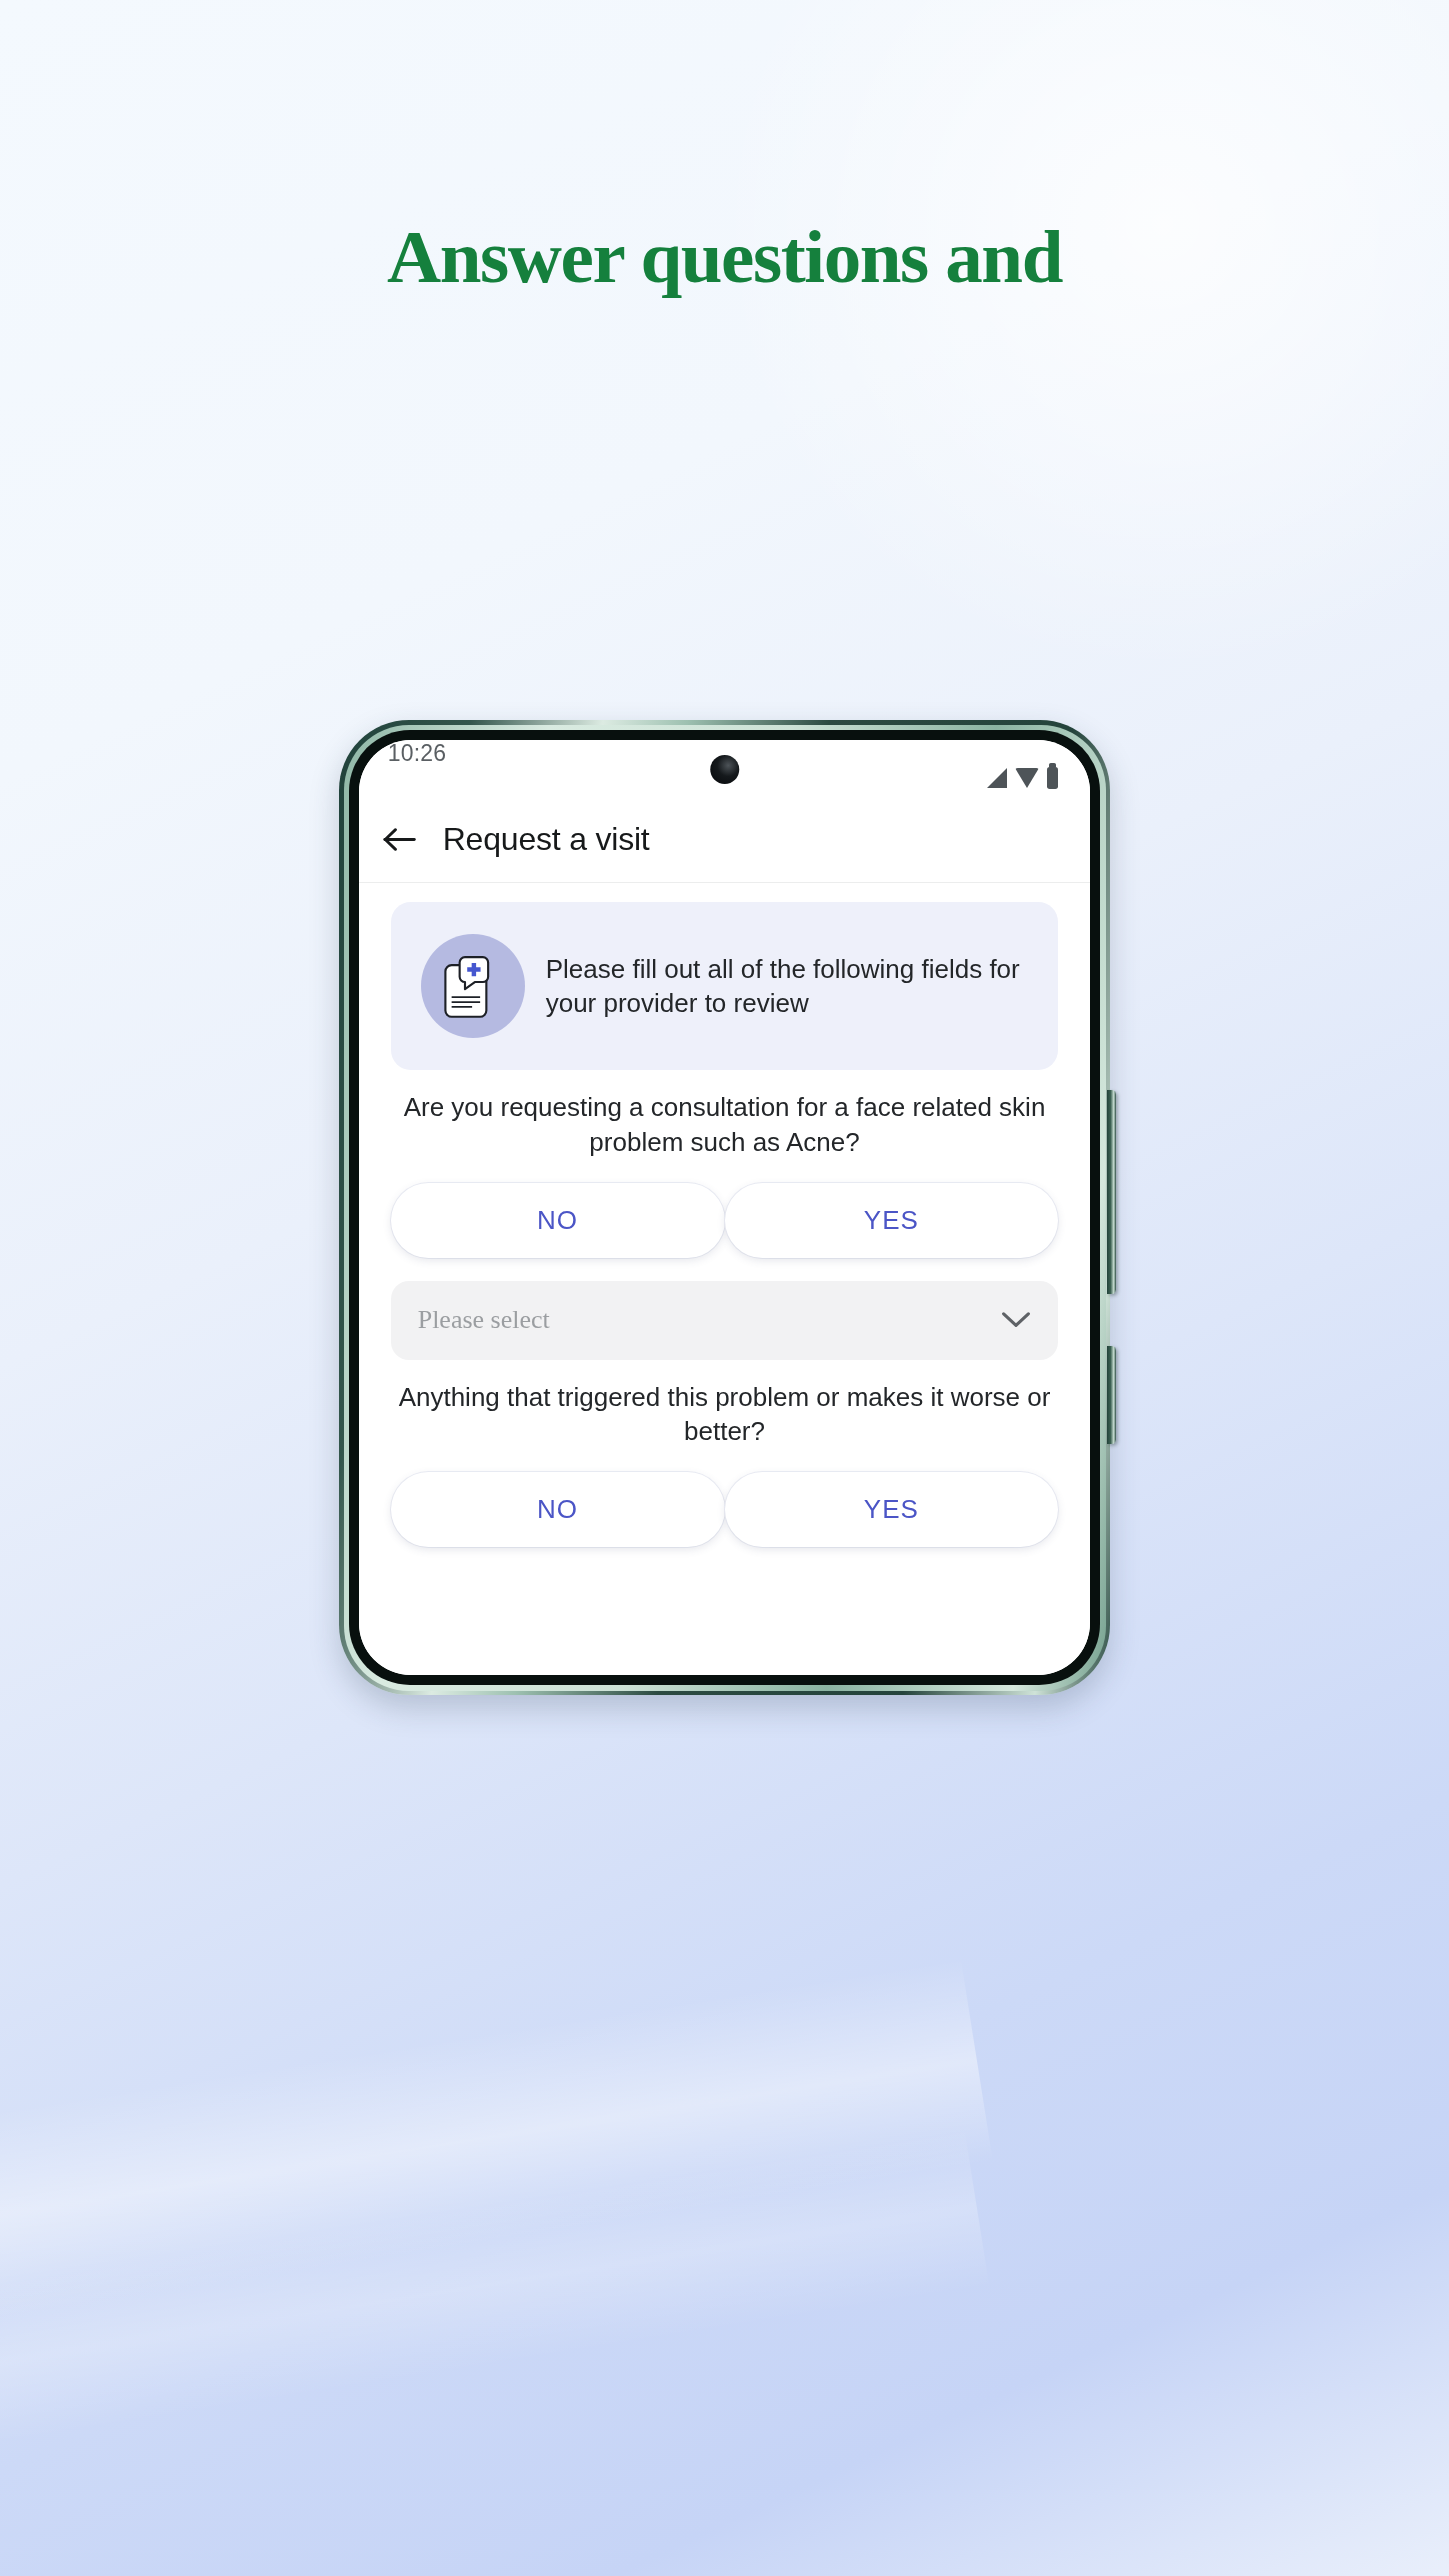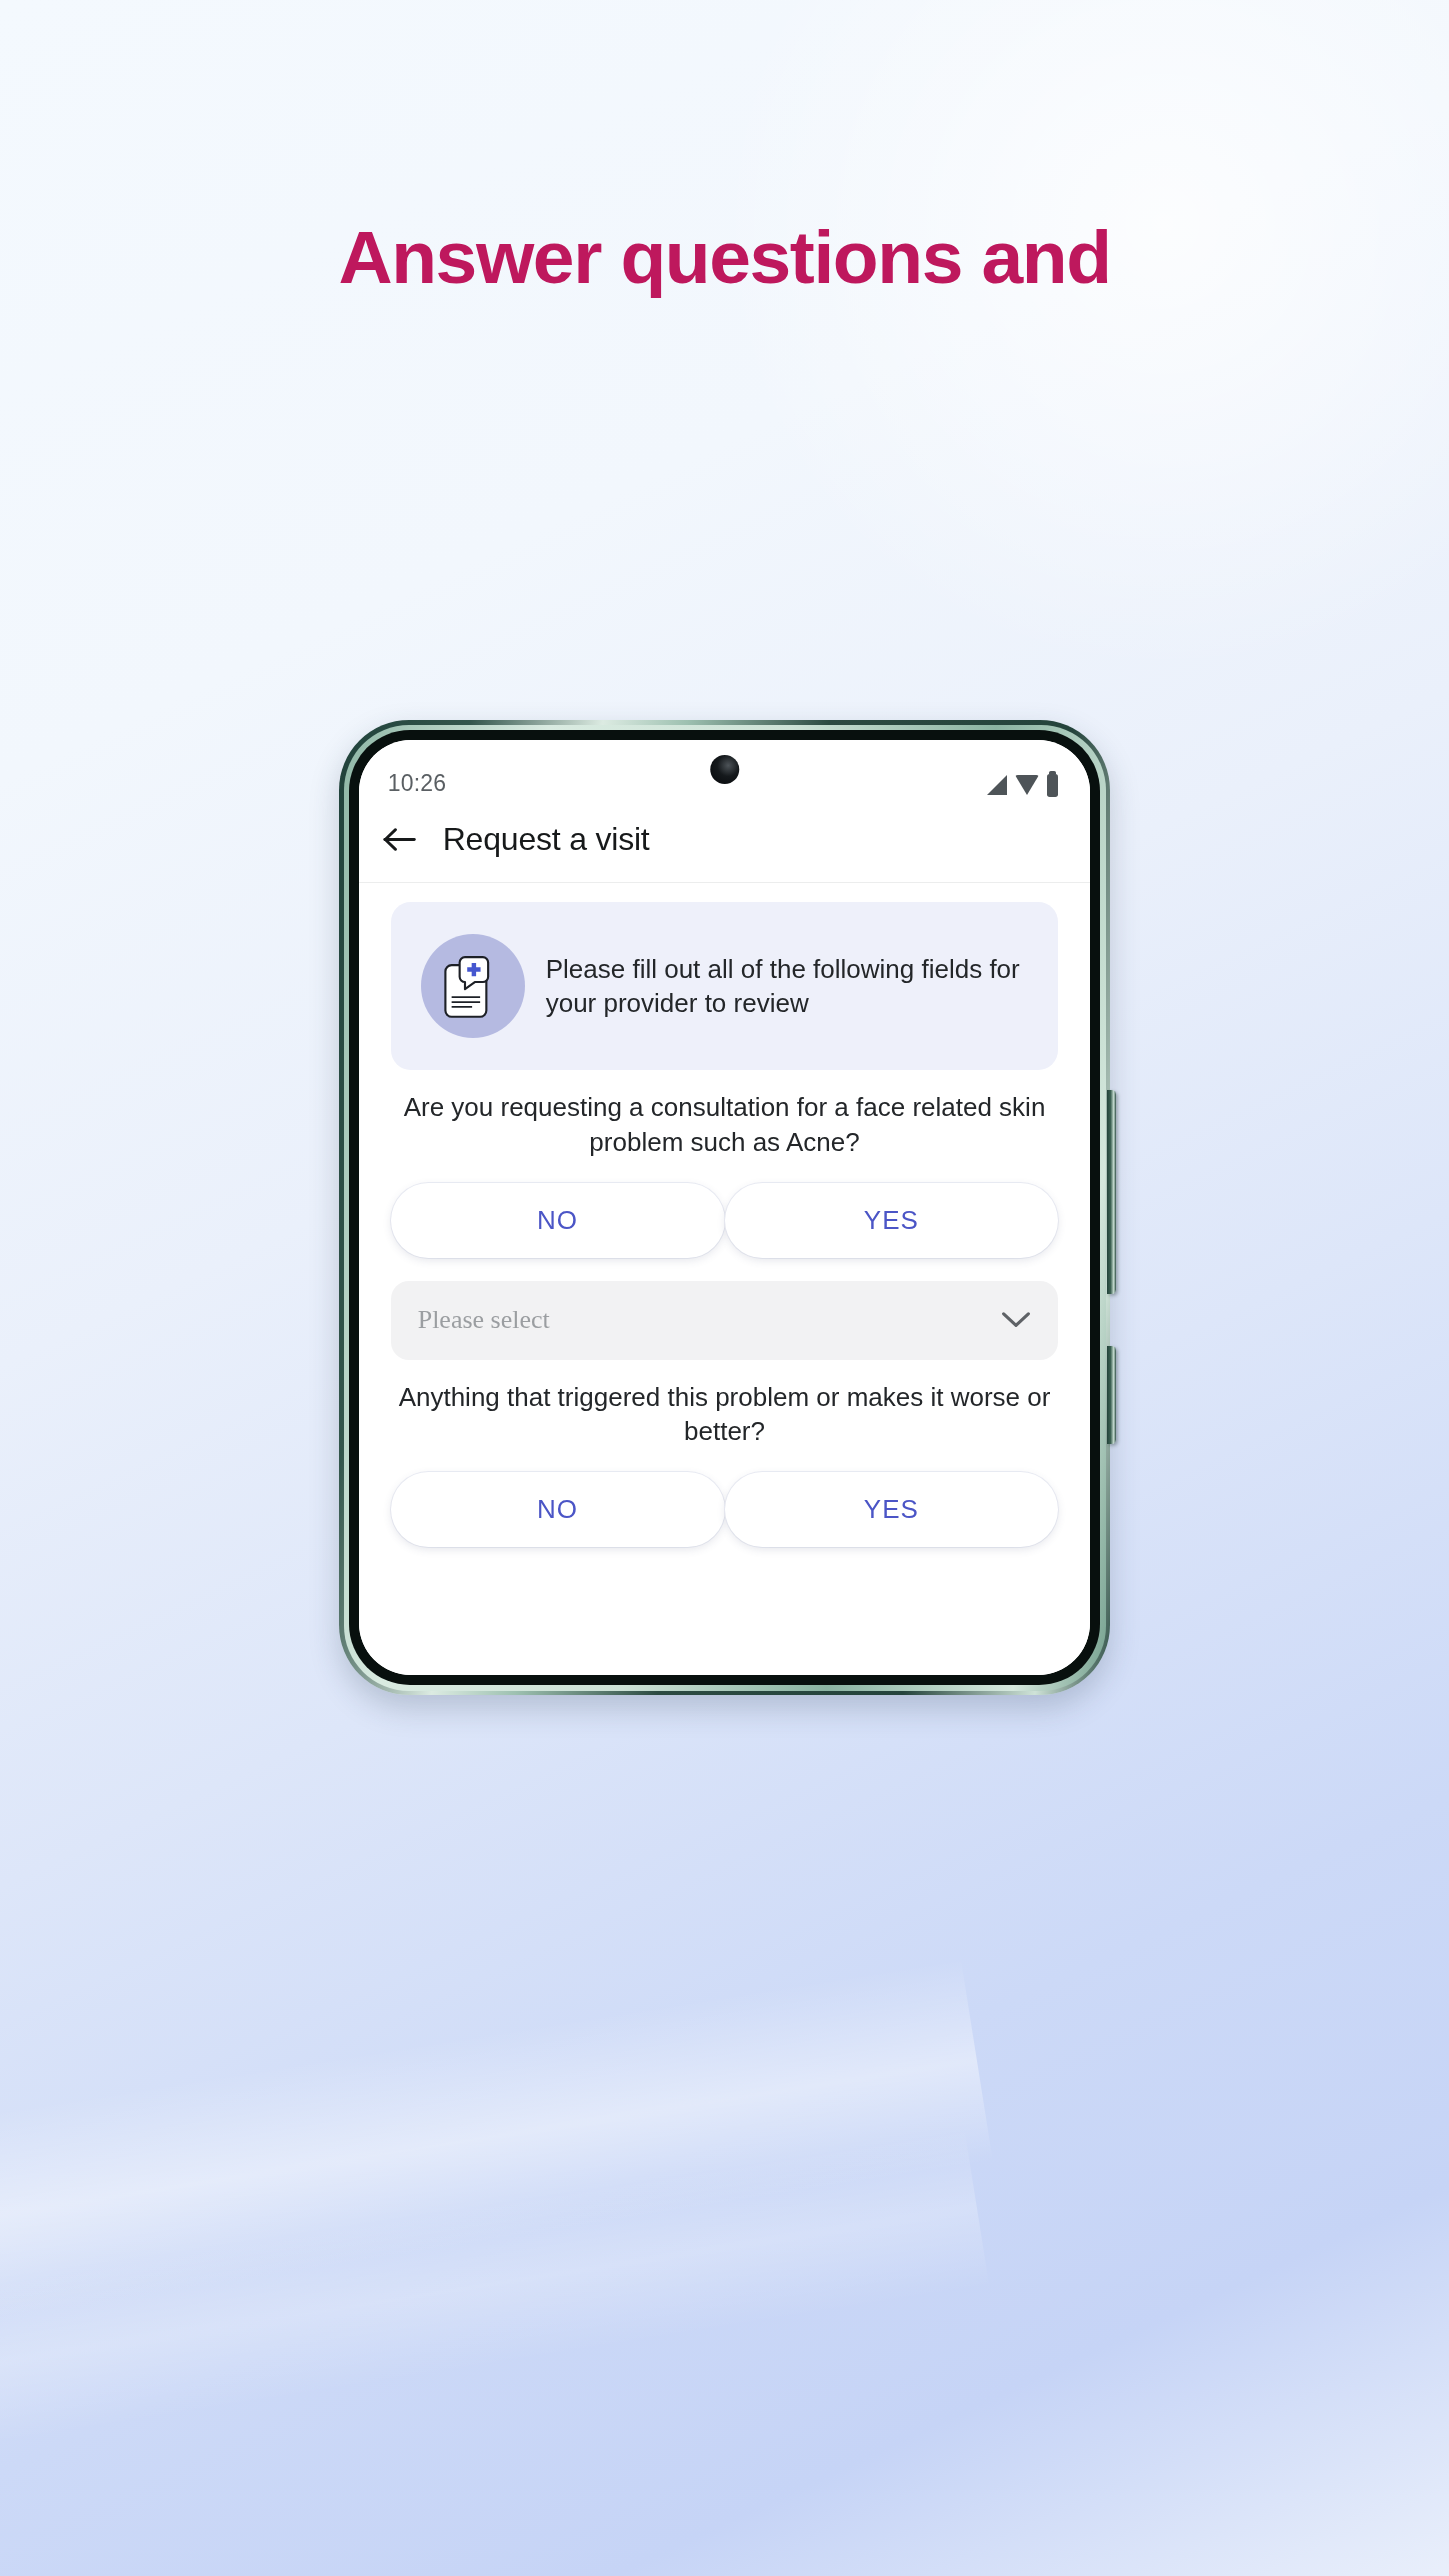--- a/index.html
+++ b/index.html
@@ -48,22 +48,23 @@
   
   .headline {
     position: absolute;
     top: 218px;
     left: 0; right: 0;
     text-align: center;
     font-size: 75px;
     font-weight: 700;
     line-height: 1.04;
     letter-spacing: -1.4px;
-    color: #be185d;
+    color: #15803d;
     padding: 0 107px;
+    font-family: Liberation Serif, serif;
   }
   .headline .l2 { display: block; }
 
   
   .phone {
     position: absolute;
     left: 339px;
     top: 720px;
     width: 771px;
     height: 975px;
@@ -116,23 +117,24 @@
     z-index: 1;
   }
   .side-btn.volume { top: 370px; height: 204px; }
   .side-btn.power  { top: 626px; height: 98px; }
 
   
   .statusbar {
     position: relative;
     height: 57px;
     display: flex;
-    align-items: flex-end;
+    align-items: flex-start;
     padding: 0 32px 0 29px;
     background: #fff;
+    flex-direction: column;
   }
   .status-time {
     font-size: 23px;
     color: #5a5f63;
     letter-spacing: 0.2px;
   }
   .camera-hole {
     position: absolute;
     left: 50%;
     top: 15px;

